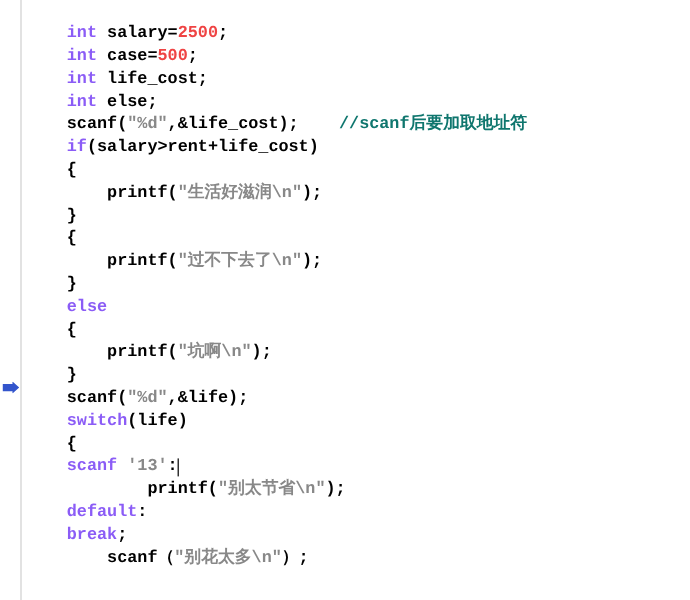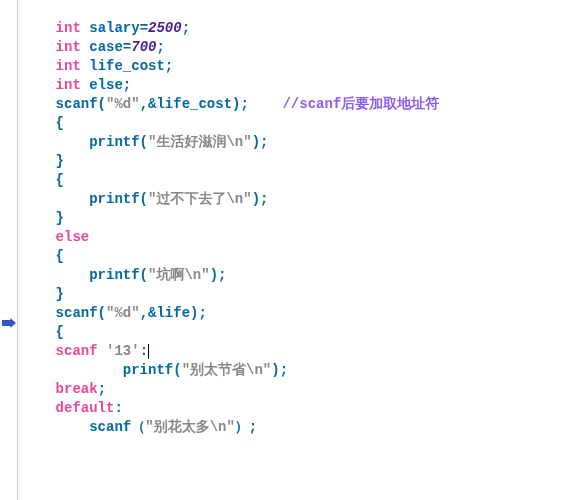--- a/index.html
+++ b/index.html
@@ -25,25 +25,25 @@
       background: #fff;
     }
     .code-area {
       position: absolute;
       left: 18px;
       top: 0;
       right: 0;
       padding-left: 4px;
     }
     .line { white-space: pre; height: 19px; }
-    .kw { color: #ec4899; text-align: right; }
-    .lit { color: #4c1d95; font-style: italic; }
+    .kw { color: #8b5cf6; text-align: right; }
+    .lit { color: #ef4444; }
     .str { color: #888888; }
-    .cmt { color: #8b5cf6; }
-    .txt { color: #0369a1; }
+    .cmt { color: #0f766e; }
+    .txt { color: #000000; }
     .marker {
       position: absolute;
       left: 2px;
       top: 318px;
       width: 14px;
       height: 10px;
       background: #3355cc;
       clip-path: polygon(0% 20%, 60% 20%, 60% 0%, 100% 50%, 60% 100%, 60% 80%, 0% 80%);
     }
     .cursor {
@@ -60,28 +60,29 @@
 
 <div class="gutter"></div>
 <div class="marker"></div>
 
 <div class="code-area">
 
   <div class="line"> </div>
 
   <div class="line"><span>    </span><span class="kw">int</span><span class="txt"> salary=</span><span class="lit">2500</span><span class="txt">;</span></div>
 
-  <div class="line"><span>    </span><span class="kw">int</span><span class="txt"> case=</span><span class="lit">700</span><span class="txt">;</span></div>
+  <div class="line"><span>    </span><span class="kw">int</span><span class="txt"> case=</span><span class="lit">500</span><span class="txt">;</span></div>
 
   <div class="line"><span>    </span><span class="kw">int</span><span class="txt"> life_cost;</span></div>
 
   <div class="line"><span>    </span><span class="kw">int</span><span class="txt"> else;</span></div>
 
   <div class="line"><span>    </span><span class="txt">scanf(</span><span class="str">"%d"</span><span class="txt">,&amp;life_cost);    </span><span class="cmt">//scanf后要加取地址符</span></div>
 
+  <div class="line"><span>    </span><span class="kw">if</span><span class="txt">(salary&gt;rent+life_cost)</span></div>
 
   <div class="line"><span>    </span><span class="txt">{</span></div>
 
   <div class="line"><span>    </span><span class="txt">    printf(</span><span class="str">"生活好滋润\n"</span><span class="txt">);</span></div>
 
   <div class="line"><span>    </span><span class="txt">}</span></div>
 
 
   <div class="line"><span>    </span><span class="txt">{</span></div>
 
@@ -92,25 +93,26 @@
   <div class="line"><span>    </span><span class="kw">else</span></div>
 
   <div class="line"><span>    </span><span class="txt">{</span></div>
 
   <div class="line"><span>    </span><span class="txt">    printf(</span><span class="str">"坑啊\n"</span><span class="txt">);</span></div>
 
   <div class="line"><span>    </span><span class="txt">}</span></div>
 
   <div class="line"><span>    </span><span class="txt">scanf(</span><span class="str">"%d"</span><span class="txt">,&amp;life);</span></div>
 
+  <div class="line"><span>    </span><span class="kw">switch</span><span class="txt">(life)</span></div>
 
   <div class="line"><span>    </span><span class="txt">{</span></div>
 
   <div class="line"><span>    </span><span class="kw">scanf</span><span> </span><span class="str">'13'</span><span class="txt">:</span><span class="cursor"></span></div>
 
   <div class="line"><span>    </span><span class="txt">        printf(</span><span class="str">"别太节省\n"</span><span class="txt">);</span></div>
 
+  <div class="line"><span>    </span><span class="kw">default</span><span class="txt">:</span></div>
+
   <div class="line"><span>    </span><span class="kw">break</span><span class="txt">;</span></div>
-
-  <div class="line"><span>    </span><span class="kw">default</span><span class="txt">:</span></div>
 
   <div class="line"><span>    </span><span class="txt">    scanf（</span><span class="str">"别花太多\n"</span><span class="txt">）;</span></div>
 </div>
 
 </body></html>

